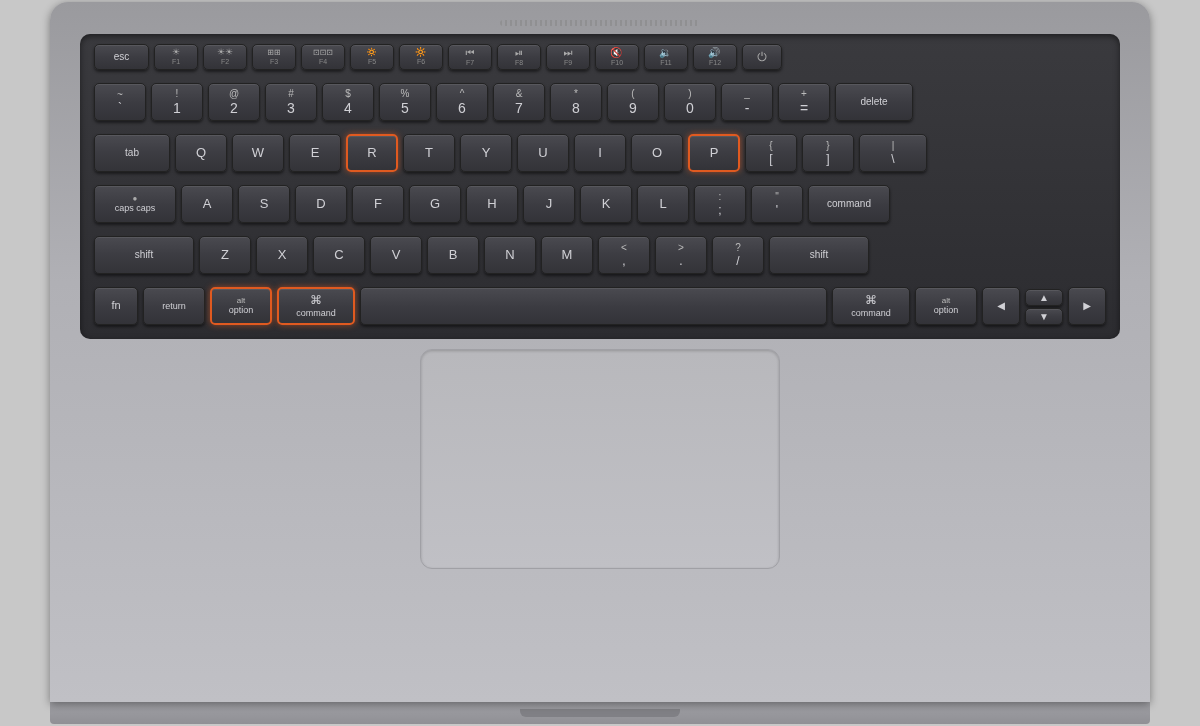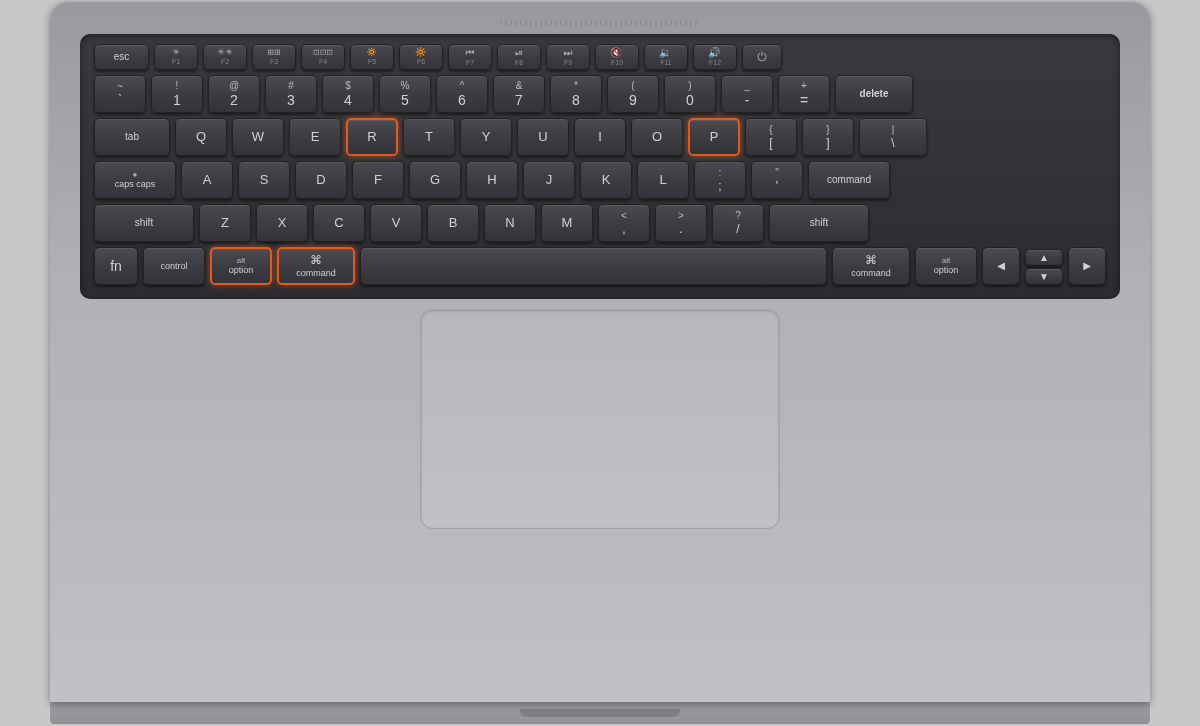--- a/index.html
+++ b/index.html
@@ -38,21 +38,21 @@
     }
 
     
     .keyboard-container {
       width: 100%;
       background: linear-gradient(180deg, #3a3a3e 0%, #2c2c30 100%);
       border-radius: 10px;
       padding: 10px 14px 14px 14px;
       display: flex;
       flex-direction: column;
-      gap: 5px;
+      gap: 13px;
       box-shadow: inset 0 2px 6px rgba(0,0,0,0.5);
     }
 
     .key-row {
       display: flex;
       gap: 5px;
       align-items: center;
     }
 
     .key {
@@ -83,21 +83,21 @@
     .number-row .key { height: 38px; }
     .qwerty-row .key { height: 38px; }
     .asdf-row .key { height: 38px; }
     .zxcv-row .key { height: 38px; }
     .bottom-row .key { height: 38px; }
 
     
     .w-esc { width: 55px; font-size: 9px; }
     .w-fn { width: 44px; font-size: 8px; color: #aaa; }
     .w-std { width: 52px; }
-    .w-delete { width: 78px; font-size: 9px; font-weight: bold; }
+    .w-delete { width: 78px; font-size: 9px; }
     .w-tab { width: 76px; font-size: 9px; }
     .w-caps { width: 82px; font-size: 9px; }
     .w-enter { width: 68px; font-size: 9px; }
     .w-return { width: 82px; font-size: 9px; }
     .w-shift-l { width: 100px; font-size: 9px; }
     .w-shift-r { width: 100px; font-size: 9px; }
     .w-fn-key { width: 44px; font-size: 9px; }
     .w-control { width: 62px; font-size: 9px; }
     .w-option { width: 62px; font-size: 9px; }
     .w-command { width: 78px; font-size: 9px; }
@@ -396,24 +396,24 @@
           <span style="font-size:10px;color:#bbb;">?</span>
           <span style="font-size:12px;">/</span>
         </div>
         <div class="key w-shift-r">
             <span style="font-size:10px;">shift</span>
           </div>
       </div>
 
       <div class="key-row bottom-row">
         <div class="key w-fn-key">
-            <span style="font-size:14px;">fn</span>
+            <span style="font-size:11px;">fn</span>
           </div>
         <div class="key w-control">
-            <span style="font-size:9px;">control</span>
+            <span style="font-size:9px;">return</span>
           </div>
 
         <div class="key highlighted" style="width:62px;">
           <span style="font-size:8px;color:#bbb;">alt</span>
           <span style="font-size:9px;">option</span>
         </div>
         <div class="key highlighted" style="width:78px;">
           <span style="font-size:12px;">⌘</span>
           <span style="font-size:9px;">command</span>
         </div>

